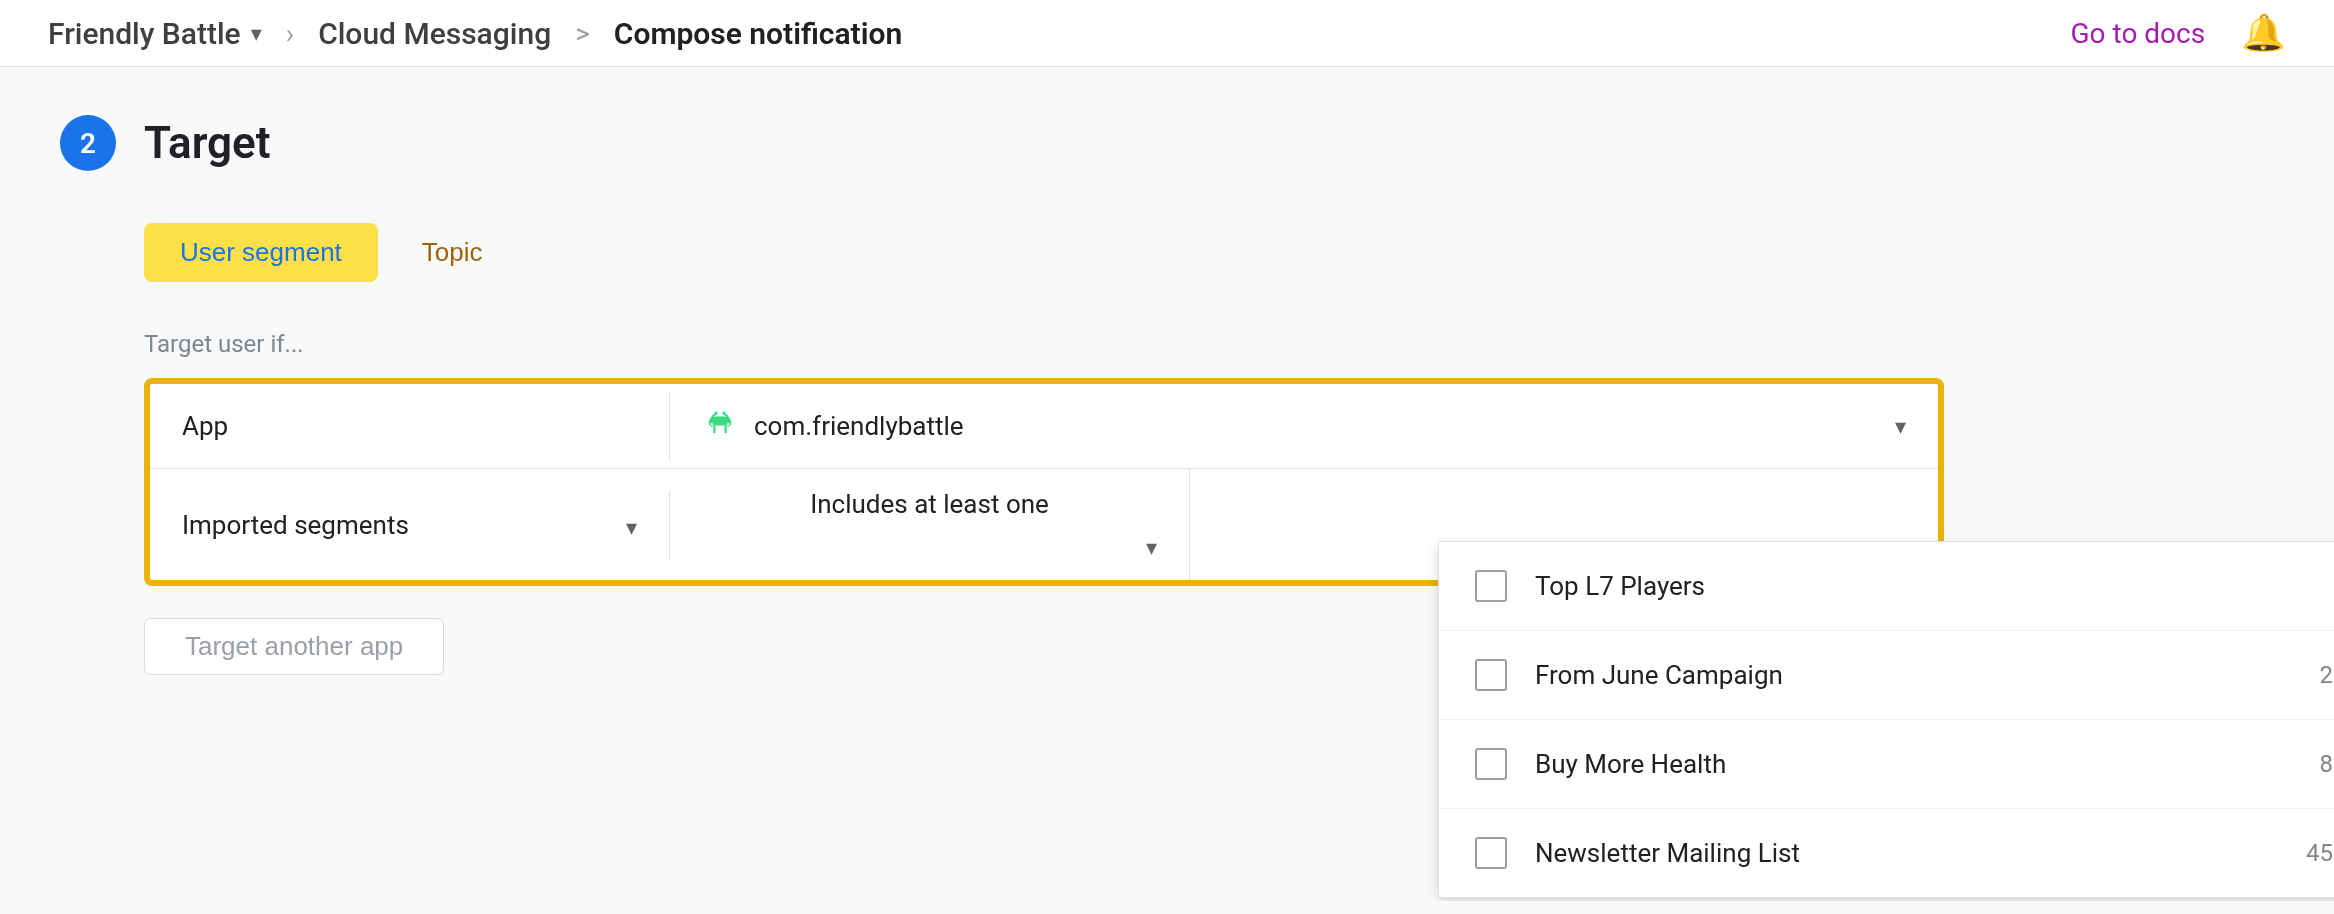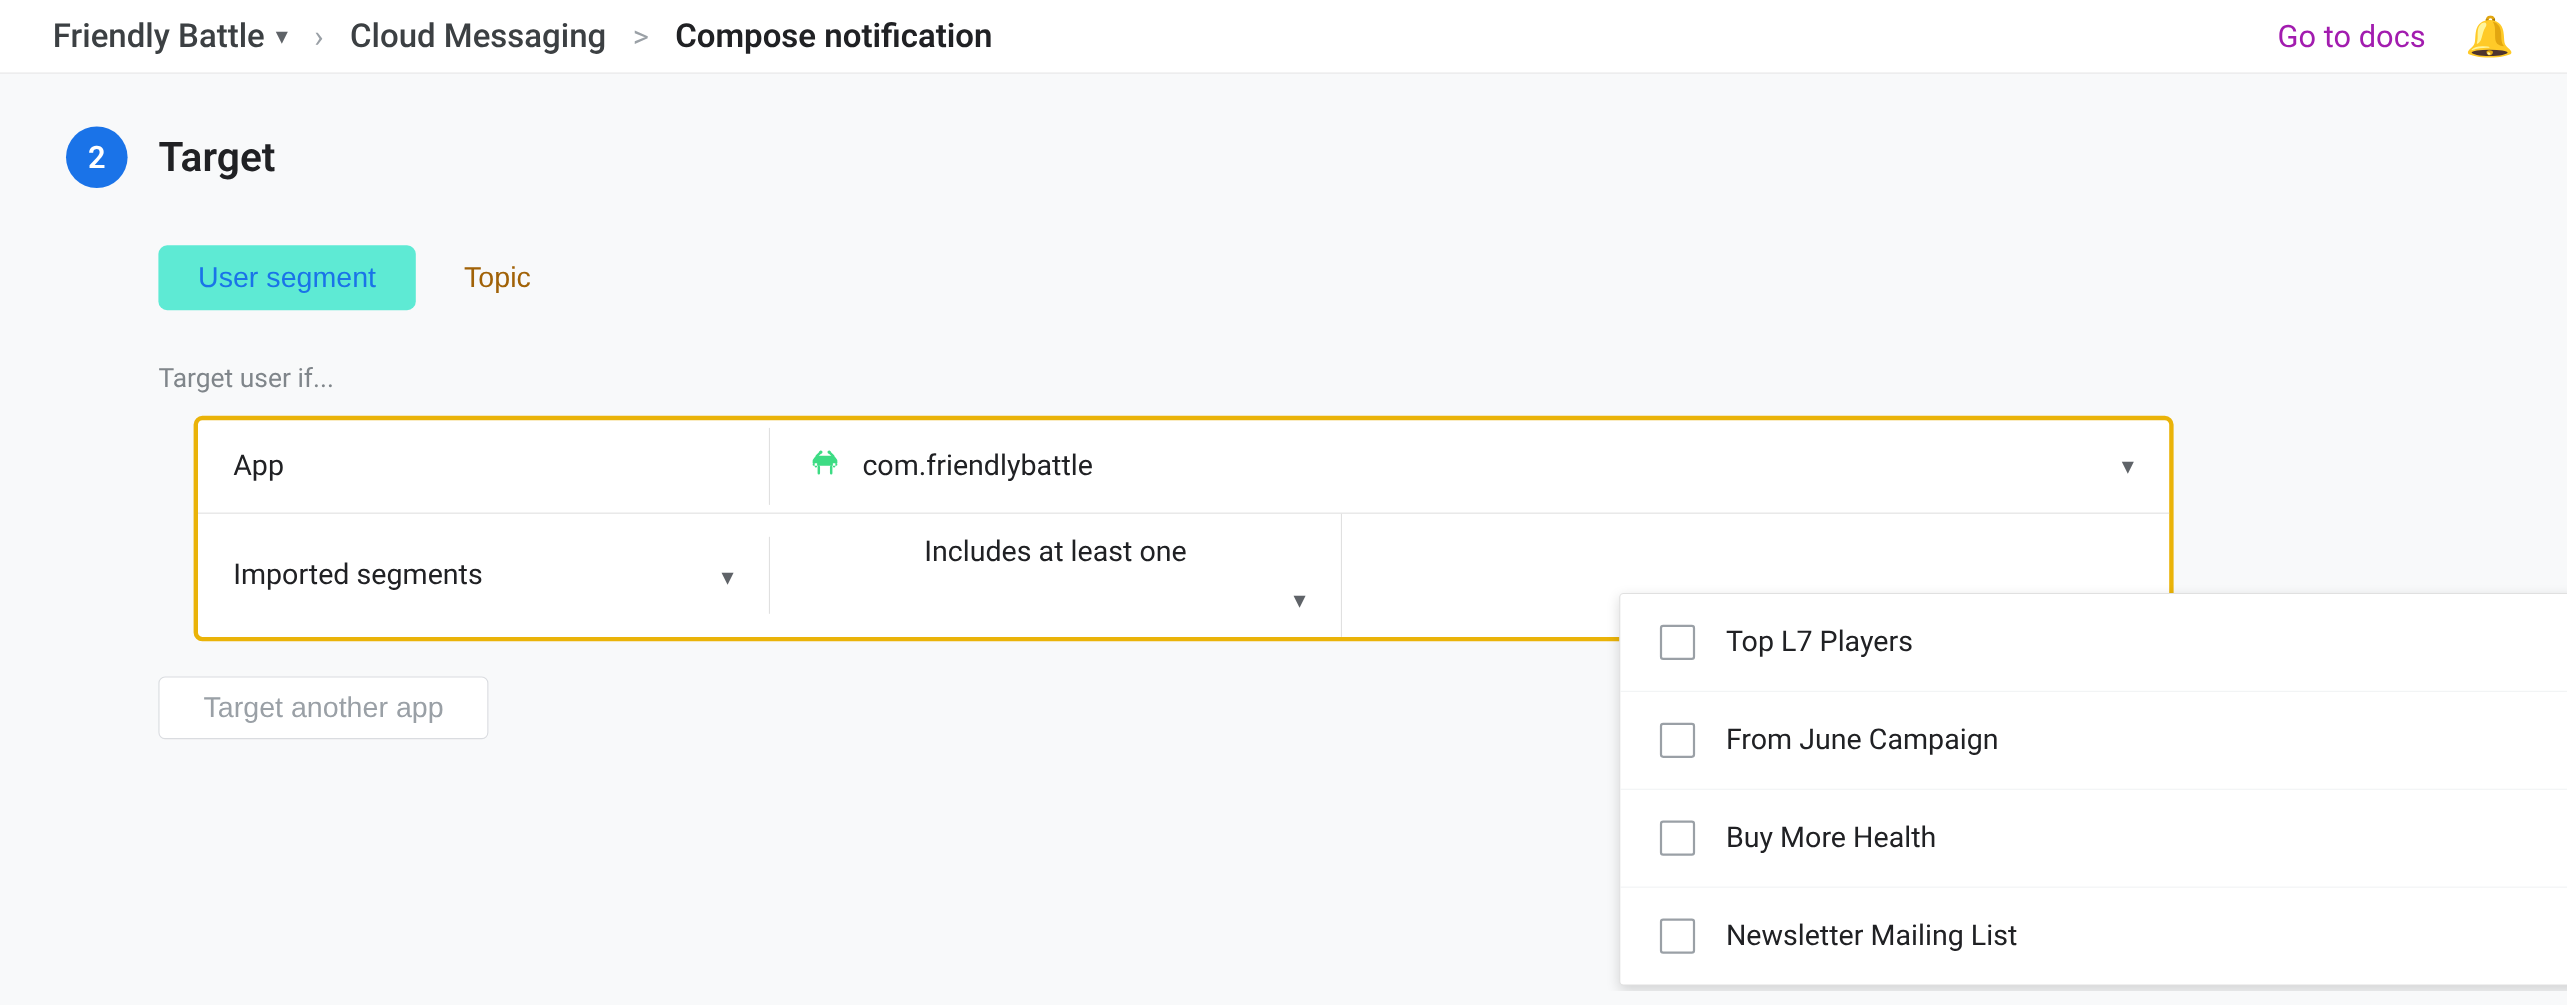--- a/index.html
+++ b/index.html
@@ -110,21 +110,21 @@
       display: flex;
       align-items: center;
       justify-content: center;
       color: #fff;
       font-size: 28px;
       font-weight: 600;
       flex-shrink: 0;
     }
 
     .section-title {
-      font-size: 37px;
+      font-size: 44px;
       font-weight: 600;
       color: #202124;
     }
 
     
     .tab-row {
       display: flex;
       align-items: center;
       gap: 8px;
       margin-bottom: 48px;
@@ -135,42 +135,42 @@
       padding: 14px 36px;
       border-radius: 8px;
       font-size: 26px;
       font-weight: 500;
       cursor: pointer;
       border: none;
       background: transparent;
     }
 
     .tab-btn.active {
-      background: #5eead4;
+      background: #fde047;
       color: #1a73e8;
     }
 
     .tab-btn.inactive {
       background: transparent;
       color: #a16207;
     }
 
     
     .target-label {
       font-size: 24px;
       color: #80868b;
       margin-left: 84px;
       margin-bottom: 20px;
     }
 
     
     .table-area {
-      margin-left: 116px;
+      margin-left: 84px;
       background: #fff;
-      border: 4px solid #eab308;
+      border: 6px solid #eab308;
       border-radius: 8px;
       width: 1800px;
       overflow: visible;
       position: relative;
     }
 
     .table-row {
       display: flex;
       align-items: center;
       border-bottom: 1px solid #e0e0e0;

